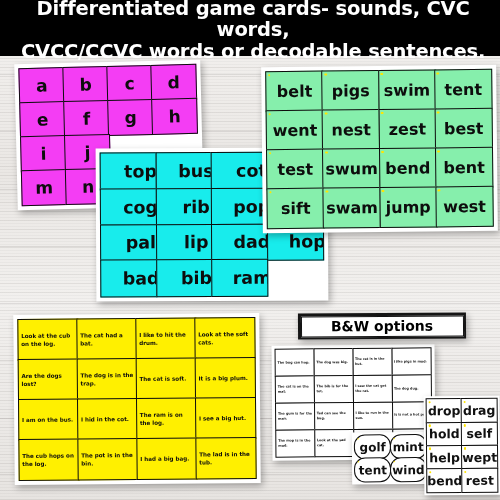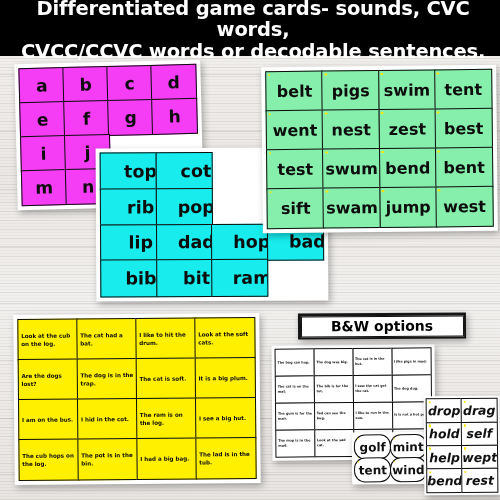--- a/index.html
+++ b/index.html
@@ -164,21 +164,20 @@
     padding:3px;box-sizing:border-box;transform:rotate(-0.5deg);
     z-index:30;
   }
   #bw-words-tall .grid{
     grid-template-columns:repeat(2,1fr);grid-template-rows:repeat(4,1fr);
     width:100%;height:100%;
   }
   #bw-words-tall .cell{
     background:#fff;color:#111;font-size:12.5px;font-weight:600;margin:-0.7px;
     border-width:1.4px;
-    font-style:italic;
   }
 </style>
 </head>
 <body>
 
 <div id="stage">
 
   <div class="bg">
     <div class="plank" style="top:74px"></div>
     <div class="plank" style="top:131px"></div>
@@ -247,20 +246,23 @@
         </div>
       </div>
   </div>
 
   <div class="card" id="cvc-card">
     <div class="grid">
         <div class="cell">
           <span>top</span>
         </div>
         <div class="cell">
+          <span>bus</span>
+        </div>
+        <div class="cell">
           <span>cot</span>
         </div>
         <div class="cell empty" style="visibility: hidden;">
           <span></span>
         </div>
         <div class="cell">
           <span>cog</span>
         </div>
         <div class="cell">
           <span>rib</span>
@@ -283,23 +285,20 @@
         <div class="cell">
           <span>hop</span>
         </div>
         <div class="cell">
           <span>bad</span>
         </div>
         <div class="cell">
           <span>bib</span>
         </div>
         <div class="cell">
-          <span>bit</span>
-        </div>
-        <div class="cell">
           <span>ram</span>
         </div>
       </div>
   </div>
 
   <div class="card" id="cvcc-card">
     <div class="grid">
         <div class="cell">
           <span class="dot"></span>
           <span>belt</span>

